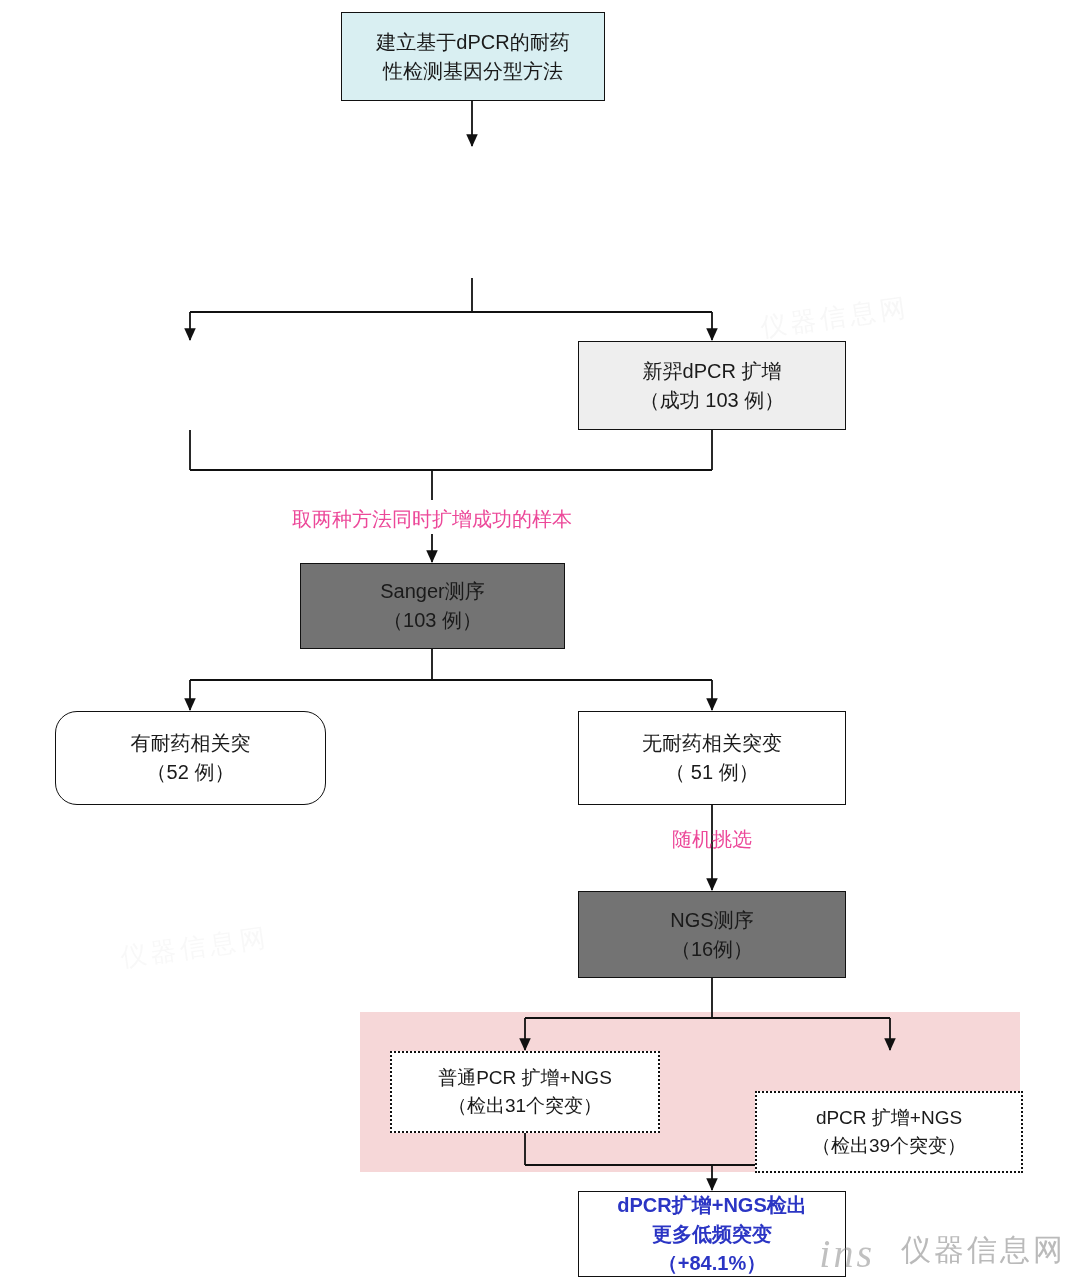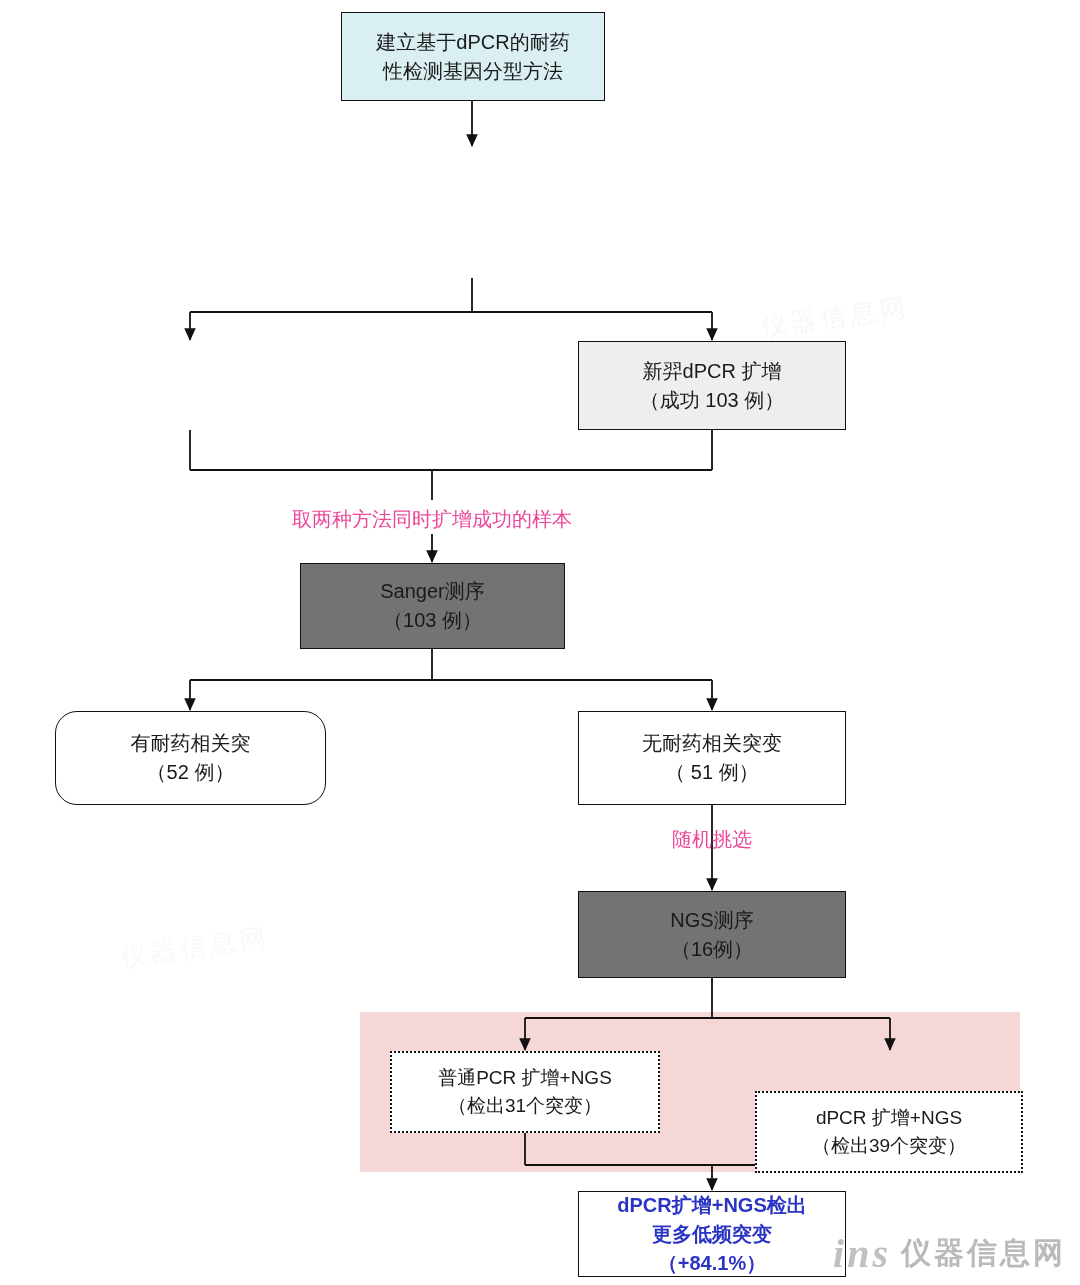--- a/index.html
+++ b/index.html
@@ -61,27 +61,26 @@
     font-size: 26px;
     letter-spacing: 4px;
     white-space: nowrap;
     user-select: none;
   }
   .wm-big {
     position: absolute;
     right: 14px;
     bottom: 8px;
     display: flex;
-    align-items: center;
-    gap: 10px;
+    align-items: flex-start;
+    gap: 26px;
     color: rgba(130,130,130,0.55);
     font-size: 30px;
     letter-spacing: 3px;
     white-space: nowrap;
-    font-weight: bold;
   }
   .wm-mark {
     font-size: 40px;
     font-style: italic;
     font-family: "Liberation Serif", serif;
     color: rgba(130,130,130,0.5);
   }
   .highlight-text { color: #2b35c4; font-weight: bold; }
 </style>
 </head>

